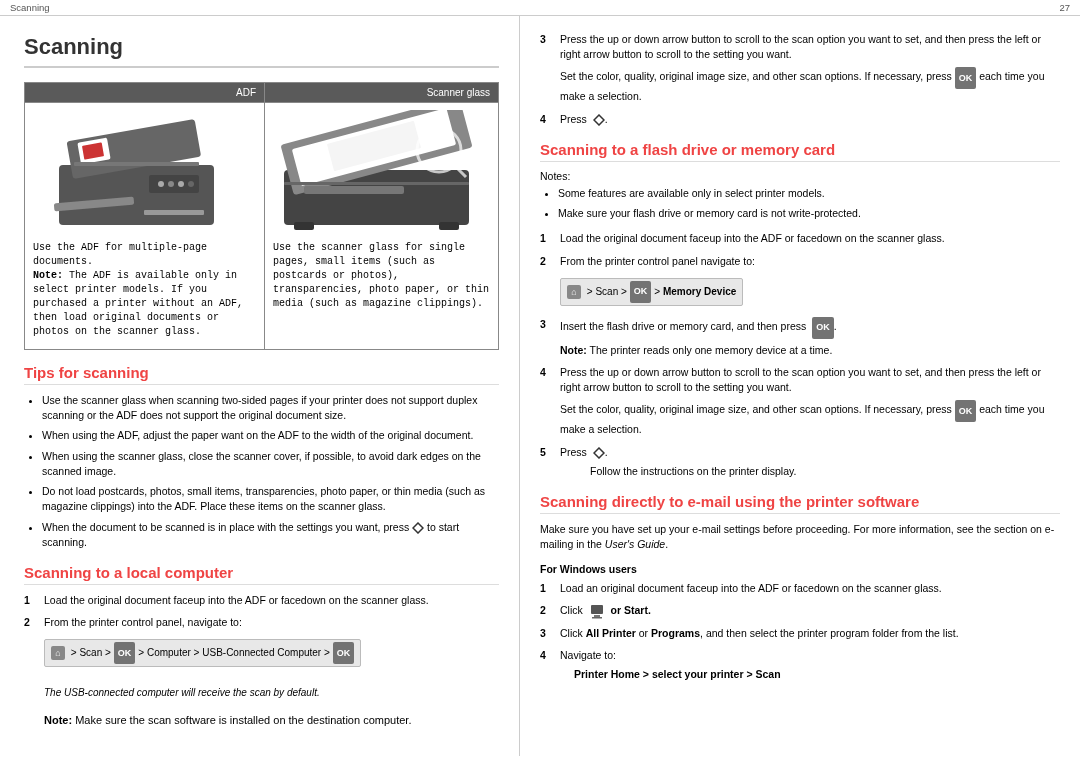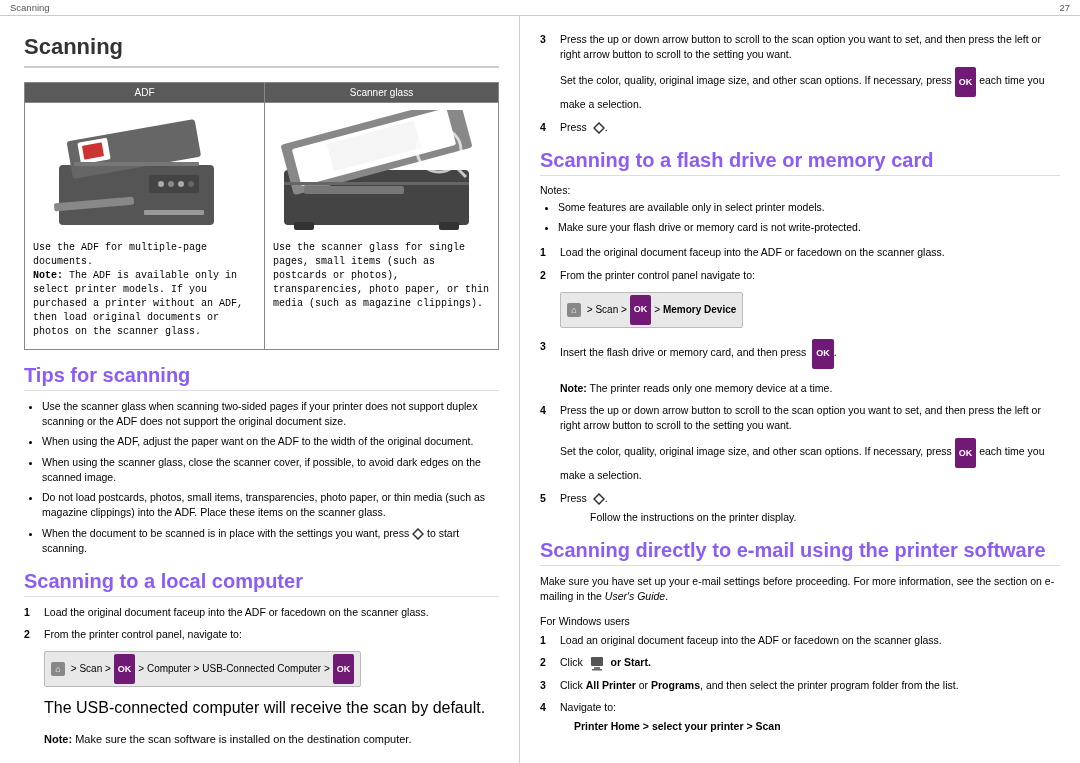--- a/index.html
+++ b/index.html
@@ -60,21 +60,21 @@
       border-collapse: collapse;
       margin-bottom: 12px;
     }
     .scanner-table th {
       background: #5a5a5a;
       color: #fff;
       font-size: 10px;
       font-weight: normal;
       padding: 4px 8px;
       border: 1px solid #888;
-      text-align: center;
+      text-align: right;
     }
     .scanner-table td {
       border: 1px solid #888;
       padding: 4px;
       vertical-align: top;
     }
     .scanner-img-cell {
       width: 240px;
     }
 
@@ -99,23 +99,23 @@
       padding: 4px 4px 6px 4px;
       line-height: 1.4;
       font-family: Liberation Mono, monospace;
     }
     .img-caption b {
       font-weight: bold;
     }
 
     
     .section-title {
-      font-size: 20px;
-      font-weight: bold;
-      color: #8b5cf6;
+      font-size: 15px;
+      font-weight: bold;
+      color: #ef4444;
       margin: 14px 0 8px 0;
       border-bottom: 1px solid #ddd;
       padding-bottom: 3px;
     }
 
     
     .bullet-list {
       list-style: disc;
       padding-left: 18px;
       margin-bottom: 10px;
@@ -162,28 +162,28 @@
       border-radius: 2px;
       font-size: 9px;
       color: white;
       text-align: center;
       line-height: 14px;
     }
     .ok-btn {
       display: inline-flex;
       align-items: center;
       justify-content: center;
-      background: #701a75;
+      background: #737373;
       color: white;
       font-size: 9px;
       font-weight: bold;
       padding: 1px 4px;
       border-radius: 2px;
       min-width: 18px;
-      height: 30px;
+      height: 22px;
     }
 
     
     .diamond-icon {
       display: inline-block;
       width: 12px;
       height: 12px;
       position: relative;
       vertical-align: middle;
     }
@@ -194,21 +194,21 @@
 
     
     .notes-header {
       font-weight: normal;
       font-size: 10.5px;
       margin-bottom: 4px;
     }
 
     
     .for-windows {
-      font-weight: normal;
+      font-weight: bold;
       font-size: 10.5px;
       margin: 10px 0 6px 0;
     }
 
     
     .click-icon {
       display: inline-flex;
       align-items: center;
       justify-content: center;
       width: 16px;
@@ -337,21 +337,21 @@
         <span>From the printer control panel, navigate to:</span>
         <div style="margin-top:5px;">
           <span class="nav-path">
             <span class="nav-icon">⌂</span>
             <span>&nbsp;&gt; Scan &gt;</span>
             <span class="ok-btn">OK</span>
             <span>&gt; Computer &gt; USB-Connected Computer &gt;</span>
             <span class="ok-btn">OK</span>
           </span>
         </div>
-        <div style="margin-top:5px; font-size:16px;">The USB-connected computer will receive the scan by default.</div>
+        <div style="margin-top:15px; font-size:10px;font-style:italic;">The USB-connected computer will receive the scan by default.</div>
         <div style="margin-top:12px; font-size:11px;">
           <b>Note:</b>
           <span>Make sure the scan software is installed on the destination computer.</span>
         </div>
       </span>
     </div>
 
   </div>
 
   <div class="right-col">
@@ -408,21 +408,21 @@
       </span>
     </div>
 
     <div class="step">
       <span class="step-num">3</span>
       <span class="step-content">
         <span>
           <span>Insert the flash drive or memory card, and then press</span>
           <span class="ok-btn" style="margin-left:3px;">OK</span>.
         </span>
-        <div style="margin-top:12px;">
+        <div style="margin-top:4px;">
           <b>Note:</b>
           <span>The printer reads only one memory device at a time.</span>
         </div>
       </span>
     </div>
 
     <div class="step">
       <span class="step-num">4</span>
       <span class="step-content">
         <span>Press the up or down arrow button to scroll to the scan option you want to set, and then press the left or right arrow button to scroll to the setting you want.</span>

